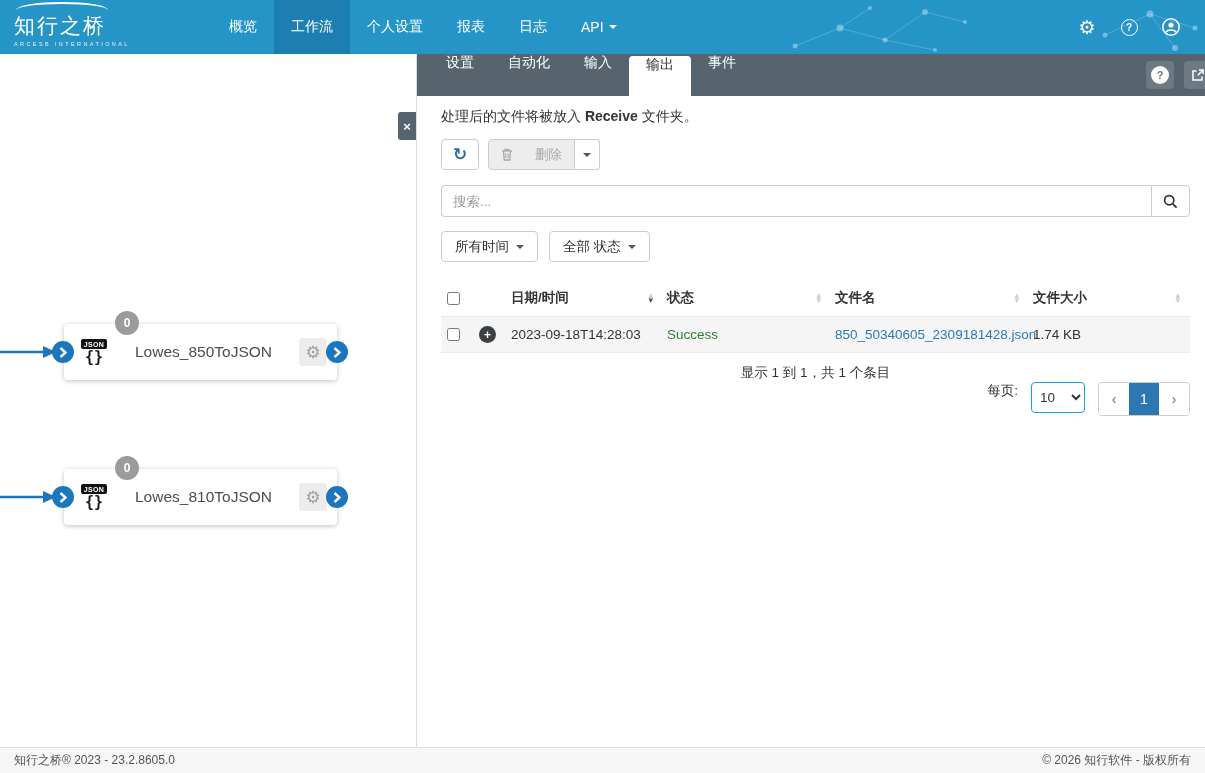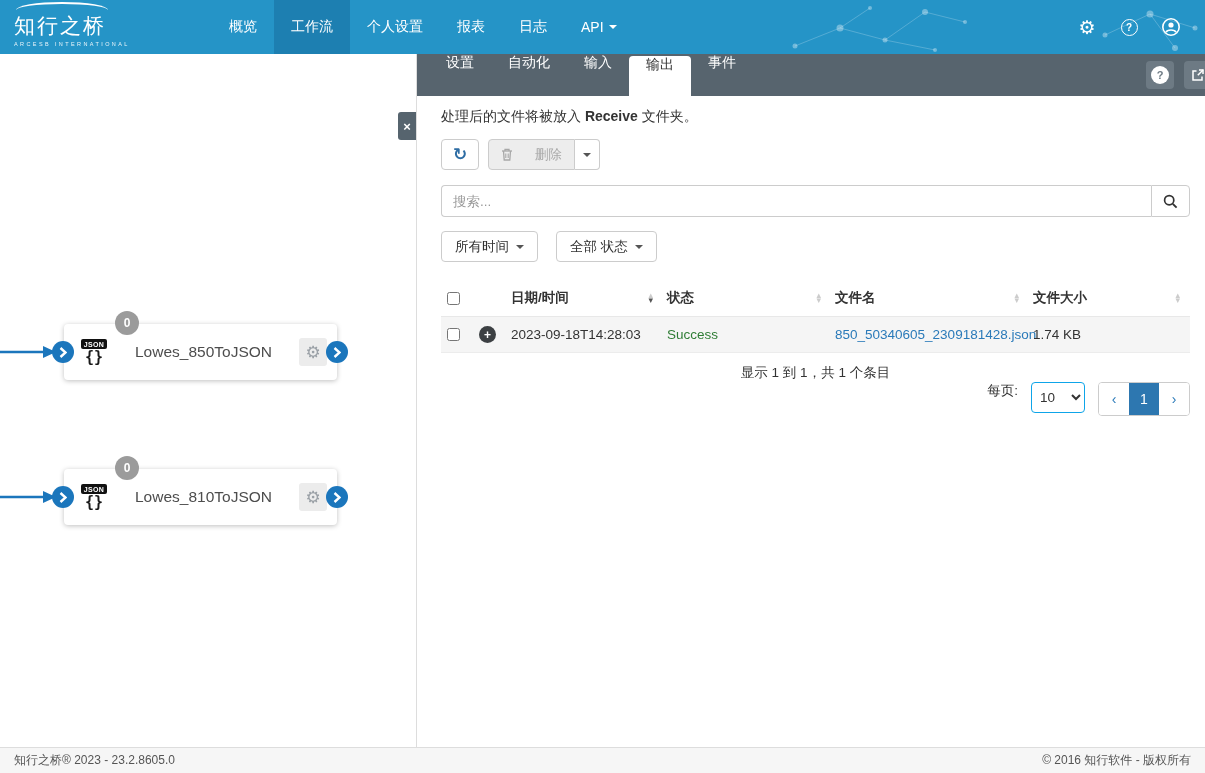--- a/index.html
+++ b/index.html
@@ -61,21 +61,21 @@
   .btn-refresh { width:38px; color:#2e6da4; font-size:17px; font-weight:bold; }
   .btn-group { display:inline-flex; margin-left:9px; }
   .btn-delete { padding:0 12px; gap:22px; border-radius:4px 0 0 4px; background:#ededed; color:#a8a8a8; cursor:default; }
   .btn-delete-caret { width:25px; border-left:none; border-radius:0 4px 4px 0; color:#555; }
 
   .search-row { margin-top:15px; display:flex; }
   .search-input { flex:1; height:32px; border:1px solid #ccc; border-right:none; border-radius:4px 0 0 4px; padding:0 11px; font-size:13.5px; font-family:inherit; color:#333; outline:none; }
   .search-input::placeholder { color:#999; }
   .search-btn { width:39px; height:32px; border-radius:0 4px 4px 0; }
 
-  .filters { margin-top:14px; display:flex; gap:18px; }
+  .filters { margin-top:14px; display:flex; gap:11px; }
   .filter-btn { padding:0 13px; gap:7px; color:#333; }
   .filter-btn .caret-down { border-top-color:#555; }
 
   
   .table { margin-top:18px; width:100%; }
   .trow { display:grid; grid-template-columns:34px 32px 156px 168px 198px 1fr; align-items:center; }
   .thead { font-weight:bold; font-size:13.5px; border-bottom:1px solid #e8e8e8; }
   .thead > div { padding:9px 4px; display:flex; align-items:center; }
   .th-sortable { justify-content:space-between; cursor:pointer; }
   .sort { display:flex; flex-direction:column; line-height:.55; font-size:9px; color:#ccc; margin-right:6px; }
@@ -367,14 +367,14 @@
             <button>›</button>
           </div>
         </div>
       </div>
     </div>
   </div>
 </div>
 
 <footer class="footer">
   <span>知行之桥® 2023 - 23.2.8605.0</span>
-  <span>© 2016 知行软件 - 版权所有</span>
+  <span>© 2026 知行软件 - 版权所有</span>
 </footer>
 
 </body></html>

